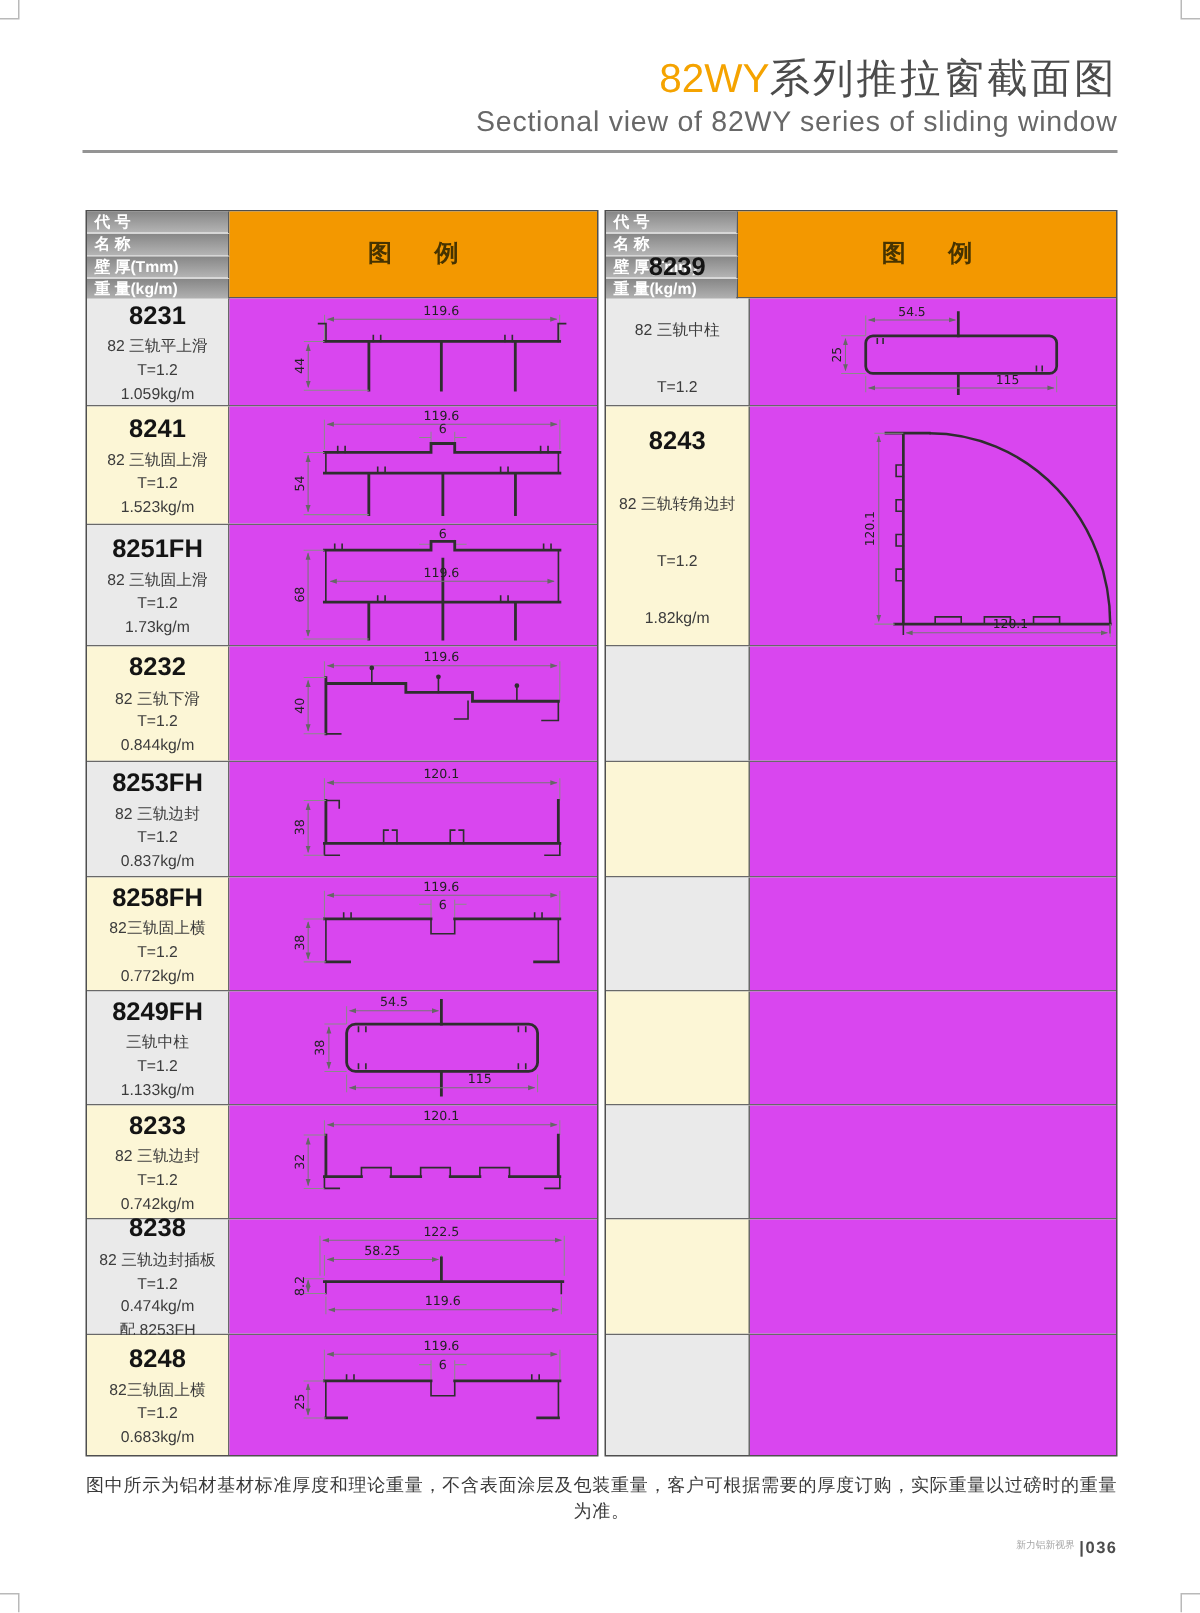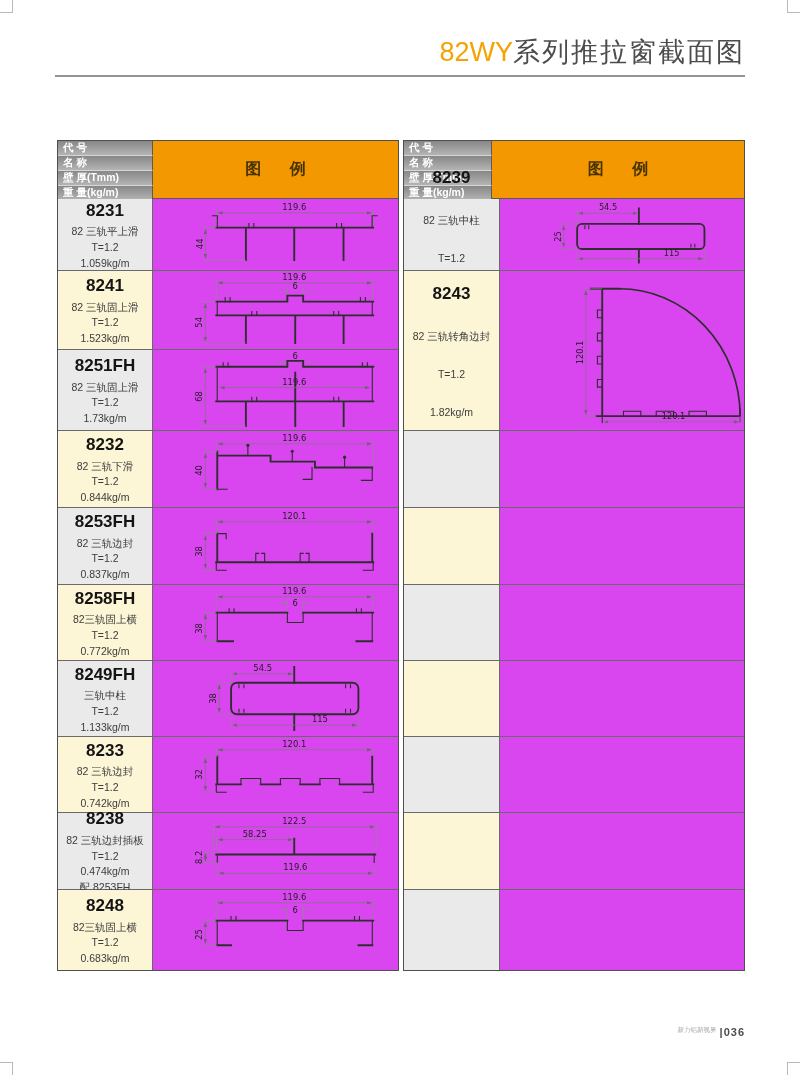--- a/index.html
+++ b/index.html
@@ -67,20 +67,21 @@
 
 <div class="page">
 
   <div class="cm tl"></div>
   <div class="cm tr"></div>
   <div class="cm bl"></div>
   <div class="cm br"></div>
 
   <div class="titlewrap">
     <div class="t-cn"><span class="acc">82WY</span><span>系列推拉窗截面图</span></div>
+    <div class="t-en">Sectional view of 82WY series of sliding window</div>
   </div>
 
   <div class="tables">
 
     <div class="ptable lt">
       <div class="thead">
         <div class="hl">
           <div>代 号</div>
           <div>名 称</div>
           <div>壁 厚(Tmm)</div>
@@ -403,19 +404,20 @@
           <div class="plabel c"></div>
           <div class="pimg"></div>
         </div>
       <div class="prow" style="height:81px">
           <div class="plabel g"></div>
           <div class="pimg"></div>
         </div>
     </div>
   </div>
 
+  <div class="note">图中所示为铝材基材标准厚度和理论重量，不含表面涂层及包装重量，客户可根据需要的厚度订购，实际重量以过磅时的重量为准。</div>
 
   <div class="pagenum">
     <span class="brand">新力铝新视界</span>
     <span class="pno">|036</span>
   </div>
 
 </div>
 
 </body></html>

